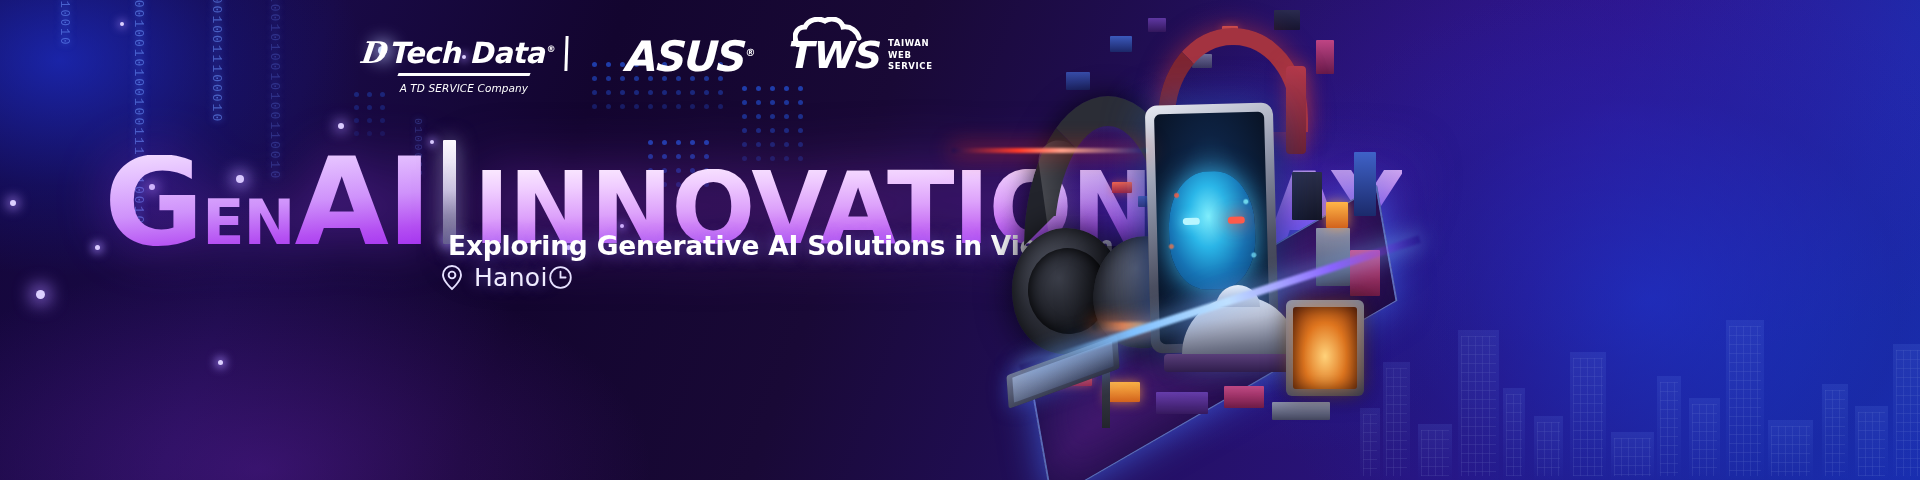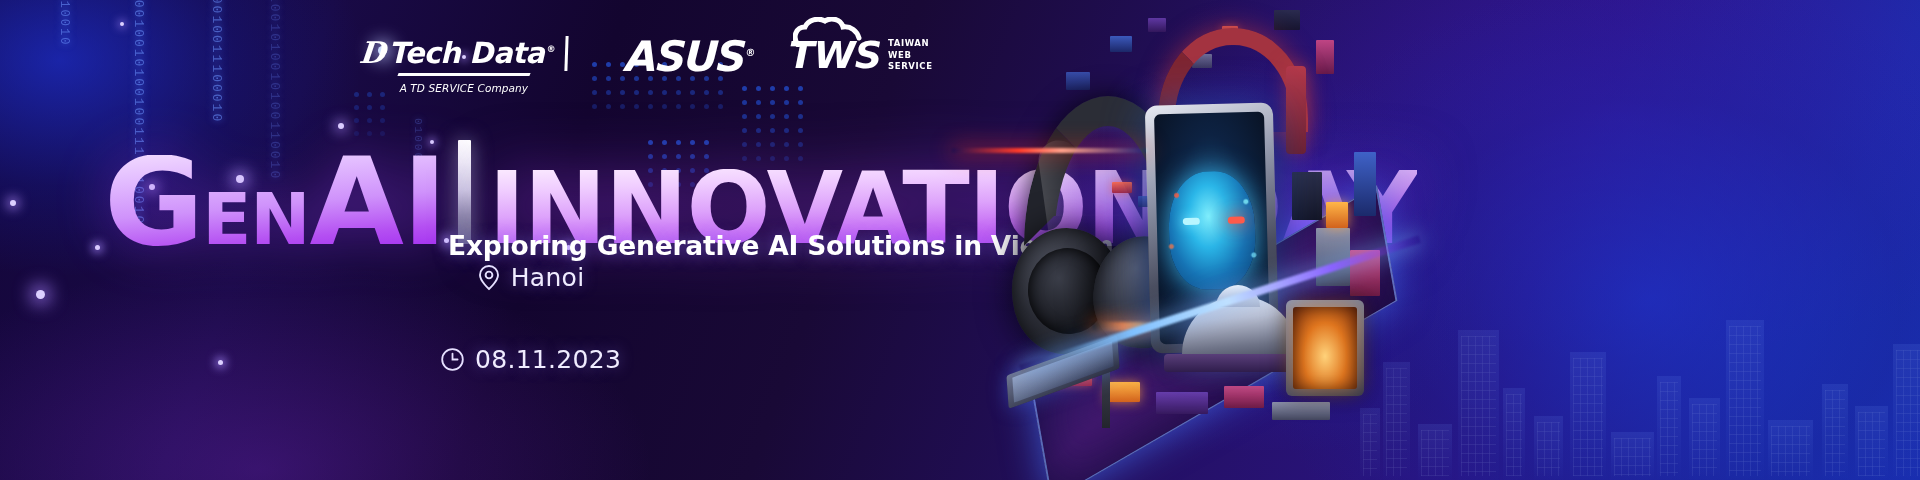--- a/index.html
+++ b/index.html
@@ -122,21 +122,21 @@
   #headline { position:absolute; left:104px; top:140px; display:flex; align-items:flex-end; }
   .genai {
     font-family:"DejaVu Sans", sans-serif; font-weight:700; line-height:.78;
     letter-spacing:-2px; white-space:nowrap;
     background:linear-gradient(175deg,#f2dbff 0%,#e3bdff 22%,#cf92fb 52%,#b44ff2 80%,#a22ef0 100%);
     -webkit-background-clip:text; background-clip:text; color:transparent;
     -webkit-text-fill-color:transparent;
     filter:drop-shadow(0 0 26px rgba(150,60,240,.45));
   }
   .genai .g  { font-size:122px; }
-  .genai .en { font-size:72px; letter-spacing:-1px; }
+  .genai .en { font-size:62px; letter-spacing:-1px; }
   .genai .ai { font-size:122px; }
 
   .divider {
     width:13px; height:104px; margin:0 17px 6px 13px;
     background:linear-gradient(180deg,#ffffff 0%,#f0f0f6 22%,#cfcfe0 48%,#8e8ea8 72%,#5f5f7d 100%);
     border-radius:1px;
     box-shadow:0 0 20px rgba(220,220,255,.5);
   }
 
   .innov {
@@ -151,21 +151,21 @@
 
   #subtitle {
     position:absolute; left:448px; top:230px;
     color:#ffffff; font-size:26.5px; font-weight:700; letter-spacing:-.2px;
     white-space:nowrap; text-shadow:0 0 16px rgba(140,120,255,.55);
     font-family:"DejaVu Sans", sans-serif;
   }
 
   #meta {
     position:absolute; left:440px; top:263px;
-    display:flex; align-items:center; gap:53px;flex-direction:column;
+    display:flex; align-items:center; 
   }
   .meta-item { display:flex; align-items:center; gap:10px; }
   .meta-item .ic { display:flex; align-items:center; }
   .meta-item .tx {
     color:#f0ecff; font-size:25px; font-weight:400; letter-spacing:.3px;
     white-space:nowrap; text-shadow:0 0 14px rgba(150,130,255,.5);
     font-family:"DejaVu Sans", sans-serif;
   }
 
   
@@ -545,21 +545,20 @@
       </span>
       <span class="tx">Hanoi</span>
     </div>
     <div class="meta-item">
       <span class="ic">
         <svg width="25" height="25" viewBox="0 0 25 25">
           <circle cx="12.5" cy="12.5" r="10.3" fill="none" stroke="#e6e0ff" stroke-width="1.8"></circle>
           <path d="M12.5 6.6 L12.5 12.5 L17.6 12.5" fill="none" stroke="#e6e0ff" stroke-width="1.8" stroke-linecap="round"></path>
         </svg>
       </span>
-      <span class="tx">08.11.2023</span>
     </div>
   </div>
 
   <div id="art">
     <div class="glowpad"></div>
 
     <div class="plat"></div>
 
     <div class="blk p" style="left:104px; top:262px; width:40px; height:30px;"></div>
     <div class="blk r" style="left:146px; top:252px; width:26px; height:22px;"></div>

